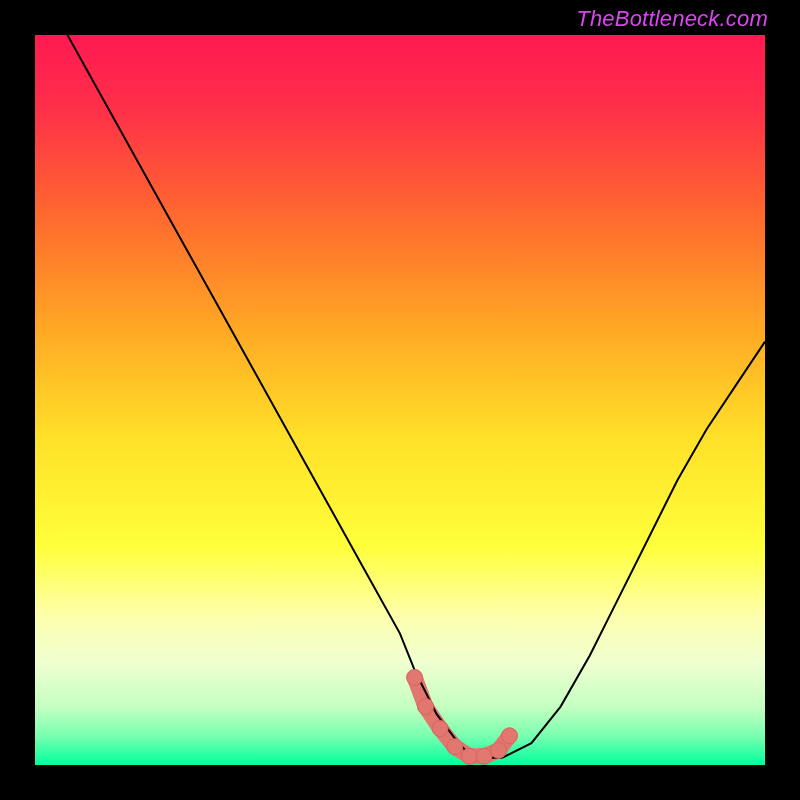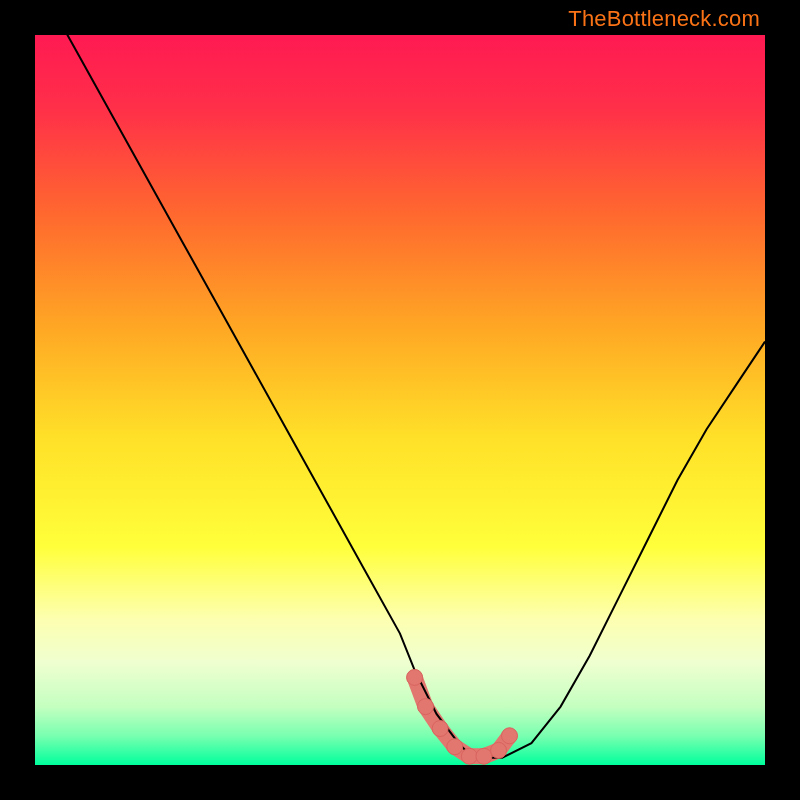--- a/index.html
+++ b/index.html
@@ -25,26 +25,27 @@
     height: 730px;
     overflow: hidden;
   }
   .gradient-bg {
     position: absolute;
     inset: 0;
   }
   .watermark {
     position: absolute;
     top: 6px;
-    right: 40px;
-    color: #f97316;
+    right: 32px;
+    color: #d946ef;
     font-size: 22px;
     font-weight: 500;
     letter-spacing: 0.2px;
     font-family: Arial, Helvetica, sans-serif;
+    font-style: italic;
   }
   svg {
     display: block;
   }
 </style>
 </head>
 <body>
 
 <div class="frame">
 

